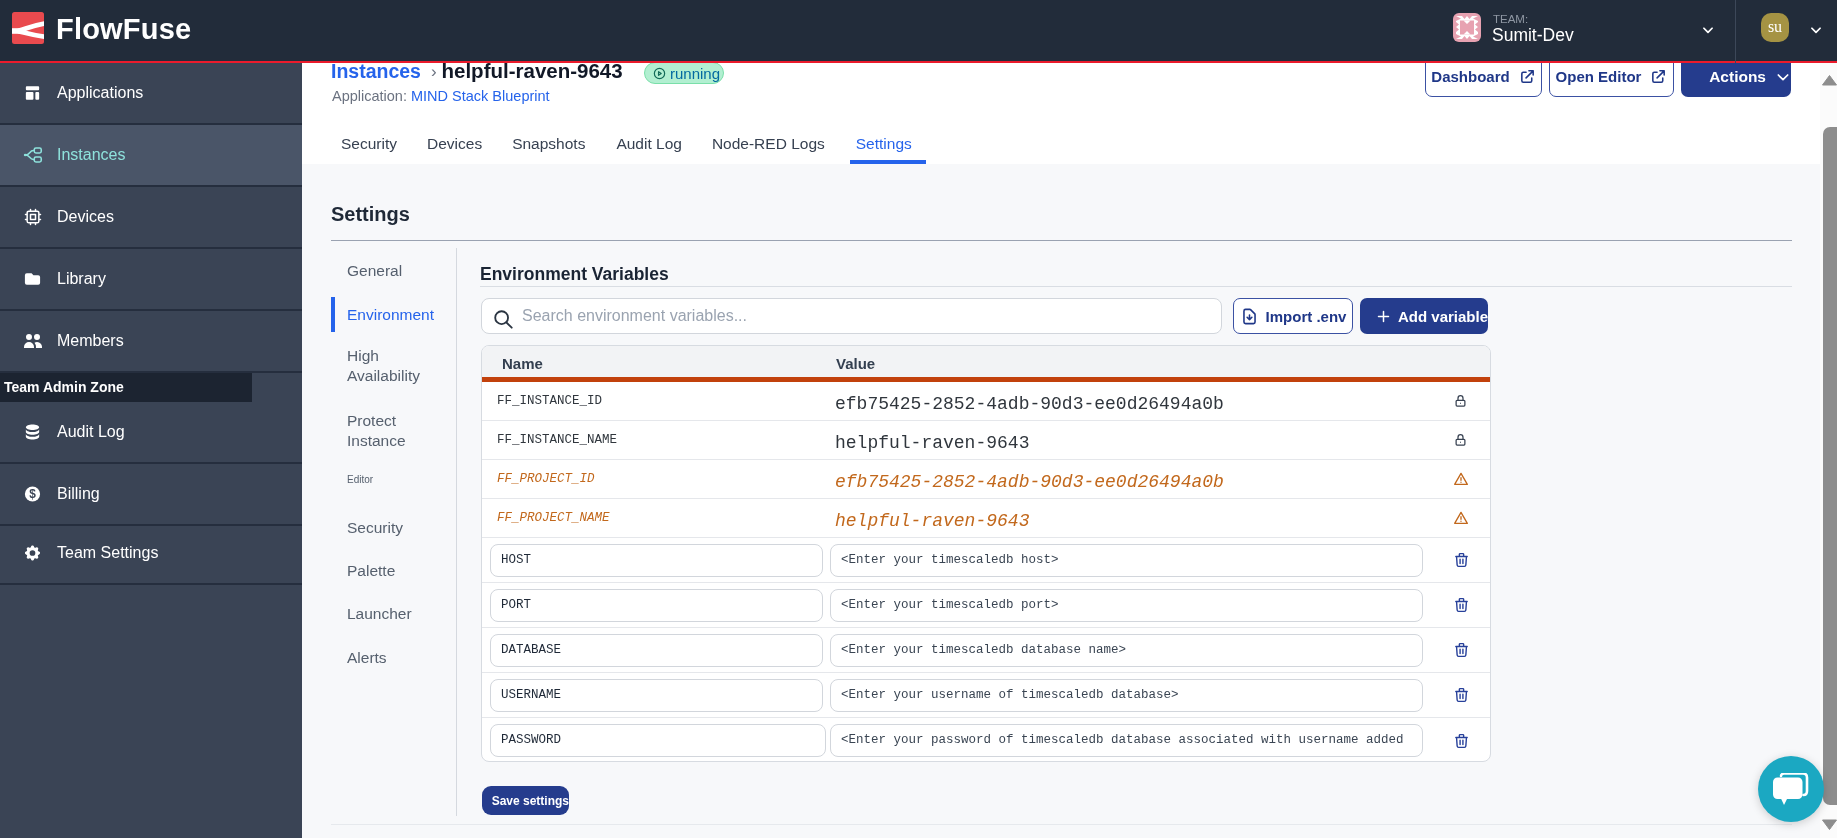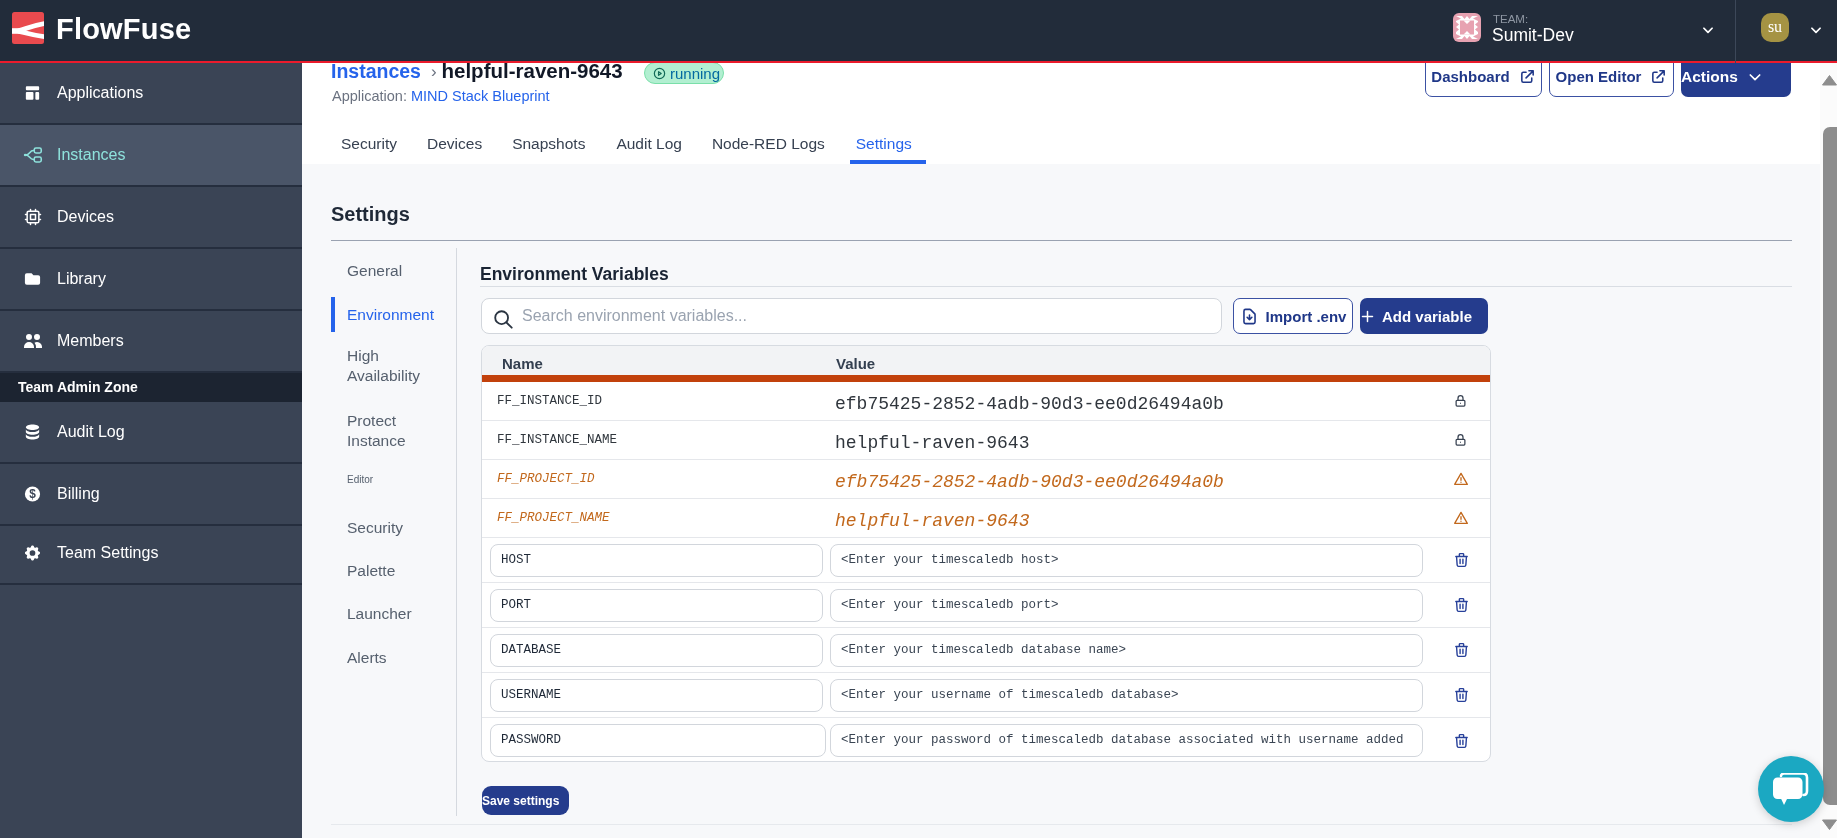--- a/index.html
+++ b/index.html
@@ -13,21 +13,21 @@
   .sideitem { position:absolute; left:0; width:302px; height:62px; border-bottom:2px solid #252E3E; }
   .sideitem .lbl { position:absolute; left:57px; top:50%; transform:translateY(-50%);
     color:#fff; font-size:16px; }
   .sideitem svg { position:absolute; left:23px; top:50%; transform:translateY(-50%); }
   #mainhead { position:absolute; left:302px; top:63px; width:1518px; height:101px; background:#fff; z-index:5; }
   #content { position:absolute; left:302px; top:164px; width:1518px; height:674px; background:#F7F8FA; z-index:4; }
   .tab { font-size:15.5px; color:#374151; display:inline-block; }
   .btn-outline { background:#fff; border:1px solid #3B51A3; border-radius:7px; color:#1F3788;
     font-weight:bold; font-size:15px; display:flex; align-items:center; justify-content:center; gap:9px; }
   .btn-solid { background:#253C8D; border-radius:7px; color:#fff; font-weight:bold; font-size:15.5px;
-    display:flex; align-items:center; justify-content:flex-start; gap:9px; }
+    display:flex; align-items:center; justify-content:flex-end; gap:9px; }
   .trow { position:absolute; left:0; width:1008px; height:39px; border-bottom:1px solid #E5E7EB; }
   .erow { position:absolute; left:0; width:1008px; height:45px; border-bottom:1px solid #E5E7EB; }
   .tname { position:absolute; left:15px; top:12px; font-size:12.5px; color:#30363D; }
   .tval  { position:absolute; left:353px; top:12px; font-size:18px; color:#30363D; }
   .orange { color:#C2681C !important; font-style:italic; }
   .icoright { position:absolute; left:971px; top:50%; transform:translateY(-50%); }
   .einp { position:absolute; top:6px; height:33px; background:#fff; border:1px solid #D2D6DC;
     border-radius:8px; font-size:12.5px; line-height:31px; padding-left:10px; color:#1F2937;
     white-space:nowrap; overflow:hidden; }
 </style>
@@ -68,21 +68,21 @@
       </svg>Import .env
   </div>
   <div class="btn-solid" style="position:absolute;left:1058px;top:134px;width:128px;height:36px;font-size:15px;gap:7px;">
     <svg width="15" height="15" viewBox="0 0 24 24" fill="none" stroke="#fff" stroke-width="2.4" stroke-linecap="round">
         <path d="M12 4v16M4 12h16"></path>
       </svg>Add variable
   </div>
 
   <div style="position:absolute;left:179px;top:181px;width:1010px;height:417px;background:#fff;border:1px solid #D7DBE1;border-radius:8px;">
 
-    <div style="position:absolute;left:0;top:0;width:1008px;height:36px;background:#F2F3F5;border-bottom:7px solid #c2410c;border-radius:7px 7px 0 0;">
+    <div style="position:absolute;left:0;top:0;width:1008px;height:36px;background:#F2F3F5;border-bottom:5px solid #c2410c;border-radius:7px 7px 0 0;">
       <span style="position:absolute;left:20px;top:9px;font-size:15px;font-weight:bold;color:#333F50;">Name</span>
       <span style="position:absolute;left:354px;top:9px;font-size:15px;font-weight:bold;color:#333F50;">Value</span>
     </div>
 
     <div class="trow" style="top:36px;">
       <span class="mono tname">FF_INSTANCE_ID</span>
       <span class="mono tval">efb75425-2852-4adb-90d3-ee0d26494a0b</span>
       <svg class="icoright" width="15" height="15" viewBox="0 0 24 24" fill="none" stroke="#374151" stroke-width="2">
           <rect x="5" y="11" width="14" height="9" rx="1.5"></rect>
           <path d="M8 11V7.5a4 4 0 018 0V11"></path>
@@ -222,21 +222,21 @@
         <path d="M2 6a2 2 0 012-2h5l2 2h5a2 2 0 012 2v6a2 2 0 01-2 2H4a2 2 0 01-2-2V6z"></path>
       </svg>
     <span class="lbl">Library</span>
   </div>
   <div class="sideitem" style="top:248px;">
     <svg width="20" height="20" viewBox="0 0 20 20" fill="#fff">
         <path d="M9 6a3 3 0 11-6 0 3 3 0 016 0zM17 6a3 3 0 11-6 0 3 3 0 016 0zM12.93 17c.046-.327.07-.66.07-1a6.97 6.97 0 00-1.5-4.33A5 5 0 0119 16v1h-6.07zM6 11a5 5 0 015 5v1H1v-1a5 5 0 015-5z"></path>
       </svg>
     <span class="lbl">Members</span>
   </div>
-  <div style="position:absolute;top:310px;left:0;width:302px;height:29px;background:#1C2431;color:#fff;font-size:14px;font-weight:bold;line-height:29px;padding-left:18px;">Team Admin Zone</div>
+  <div style="position:absolute;top:310px;left:0;width:252px;height:29px;background:#1C2431;color:#fff;font-size:14px;font-weight:bold;line-height:29px;padding-left:4px;">Team Admin Zone</div>
   <div class="sideitem" style="top:339px;">
     <svg width="19" height="19" viewBox="0 0 20 20" fill="#fff">
         <path d="M17 5c0 1.657-3.134 3-7 3S3 6.657 3 5s3.134-3 7-3 7 1.343 7 3z"></path>
         <path d="M3 7v3c0 1.657 3.134 3 7 3s7-1.343 7-3V7c0 1.657-3.134 3-7 3S3 8.657 3 7z"></path>
         <path d="M3 12v3c0 1.657 3.134 3 7 3s7-1.343 7-3v-3c0 1.657-3.134 3-7 3s-7-1.343-7-3z"></path>
       </svg>
     <span class="lbl">Audit Log</span>
   </div>
   <div class="sideitem" style="top:401px;">
     <svg width="19" height="19" viewBox="0 0 20 20">

